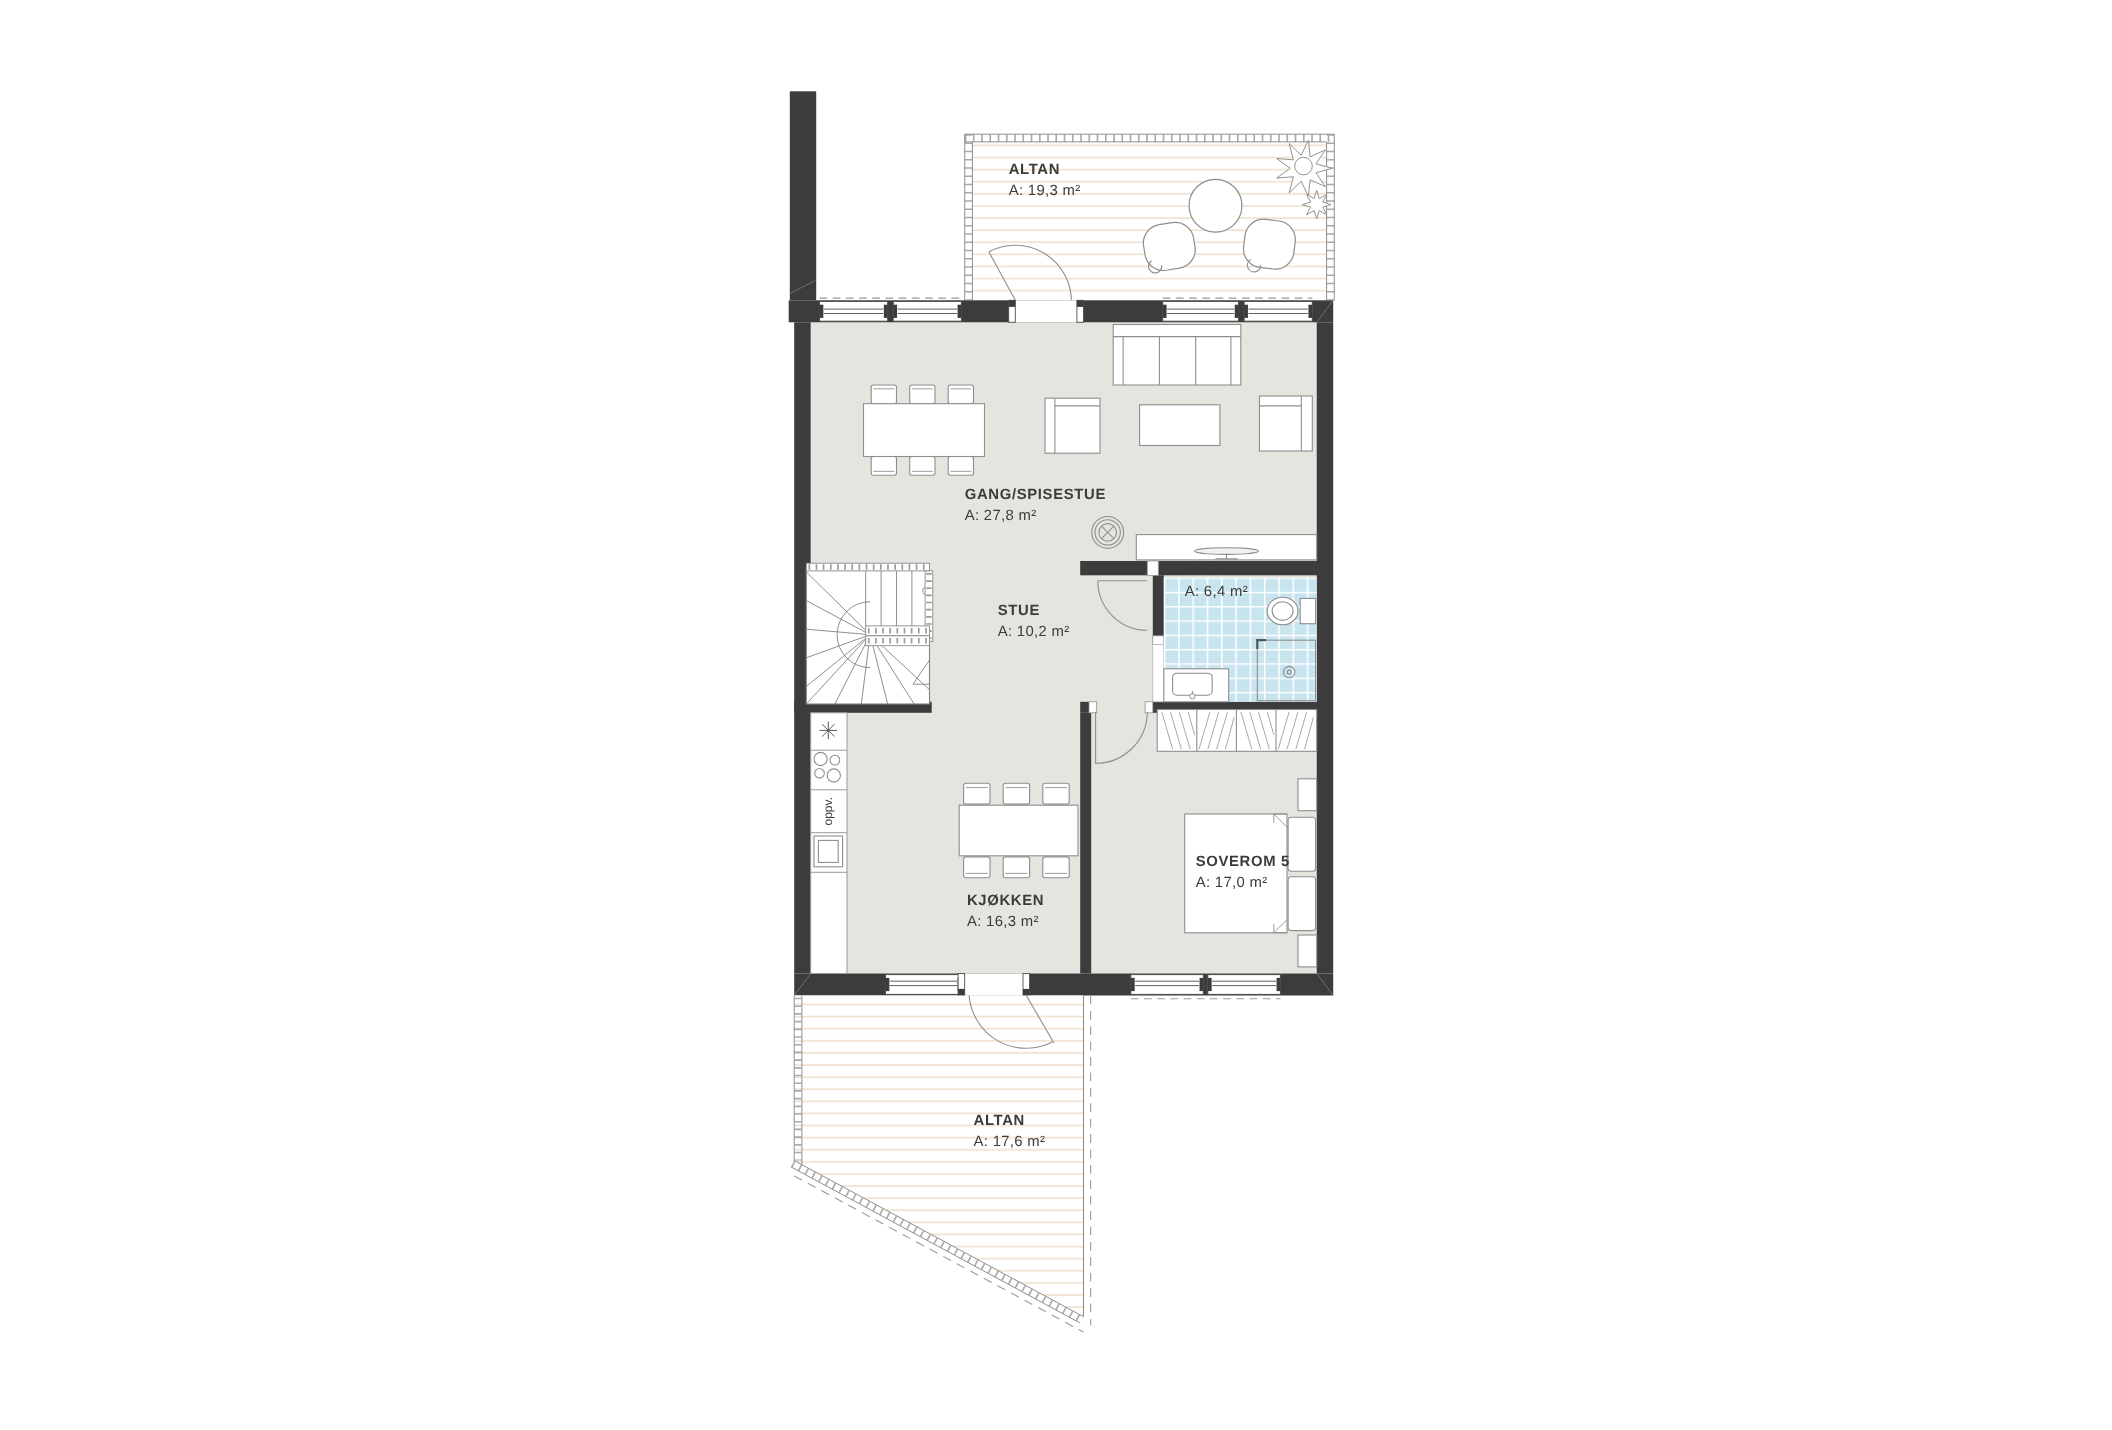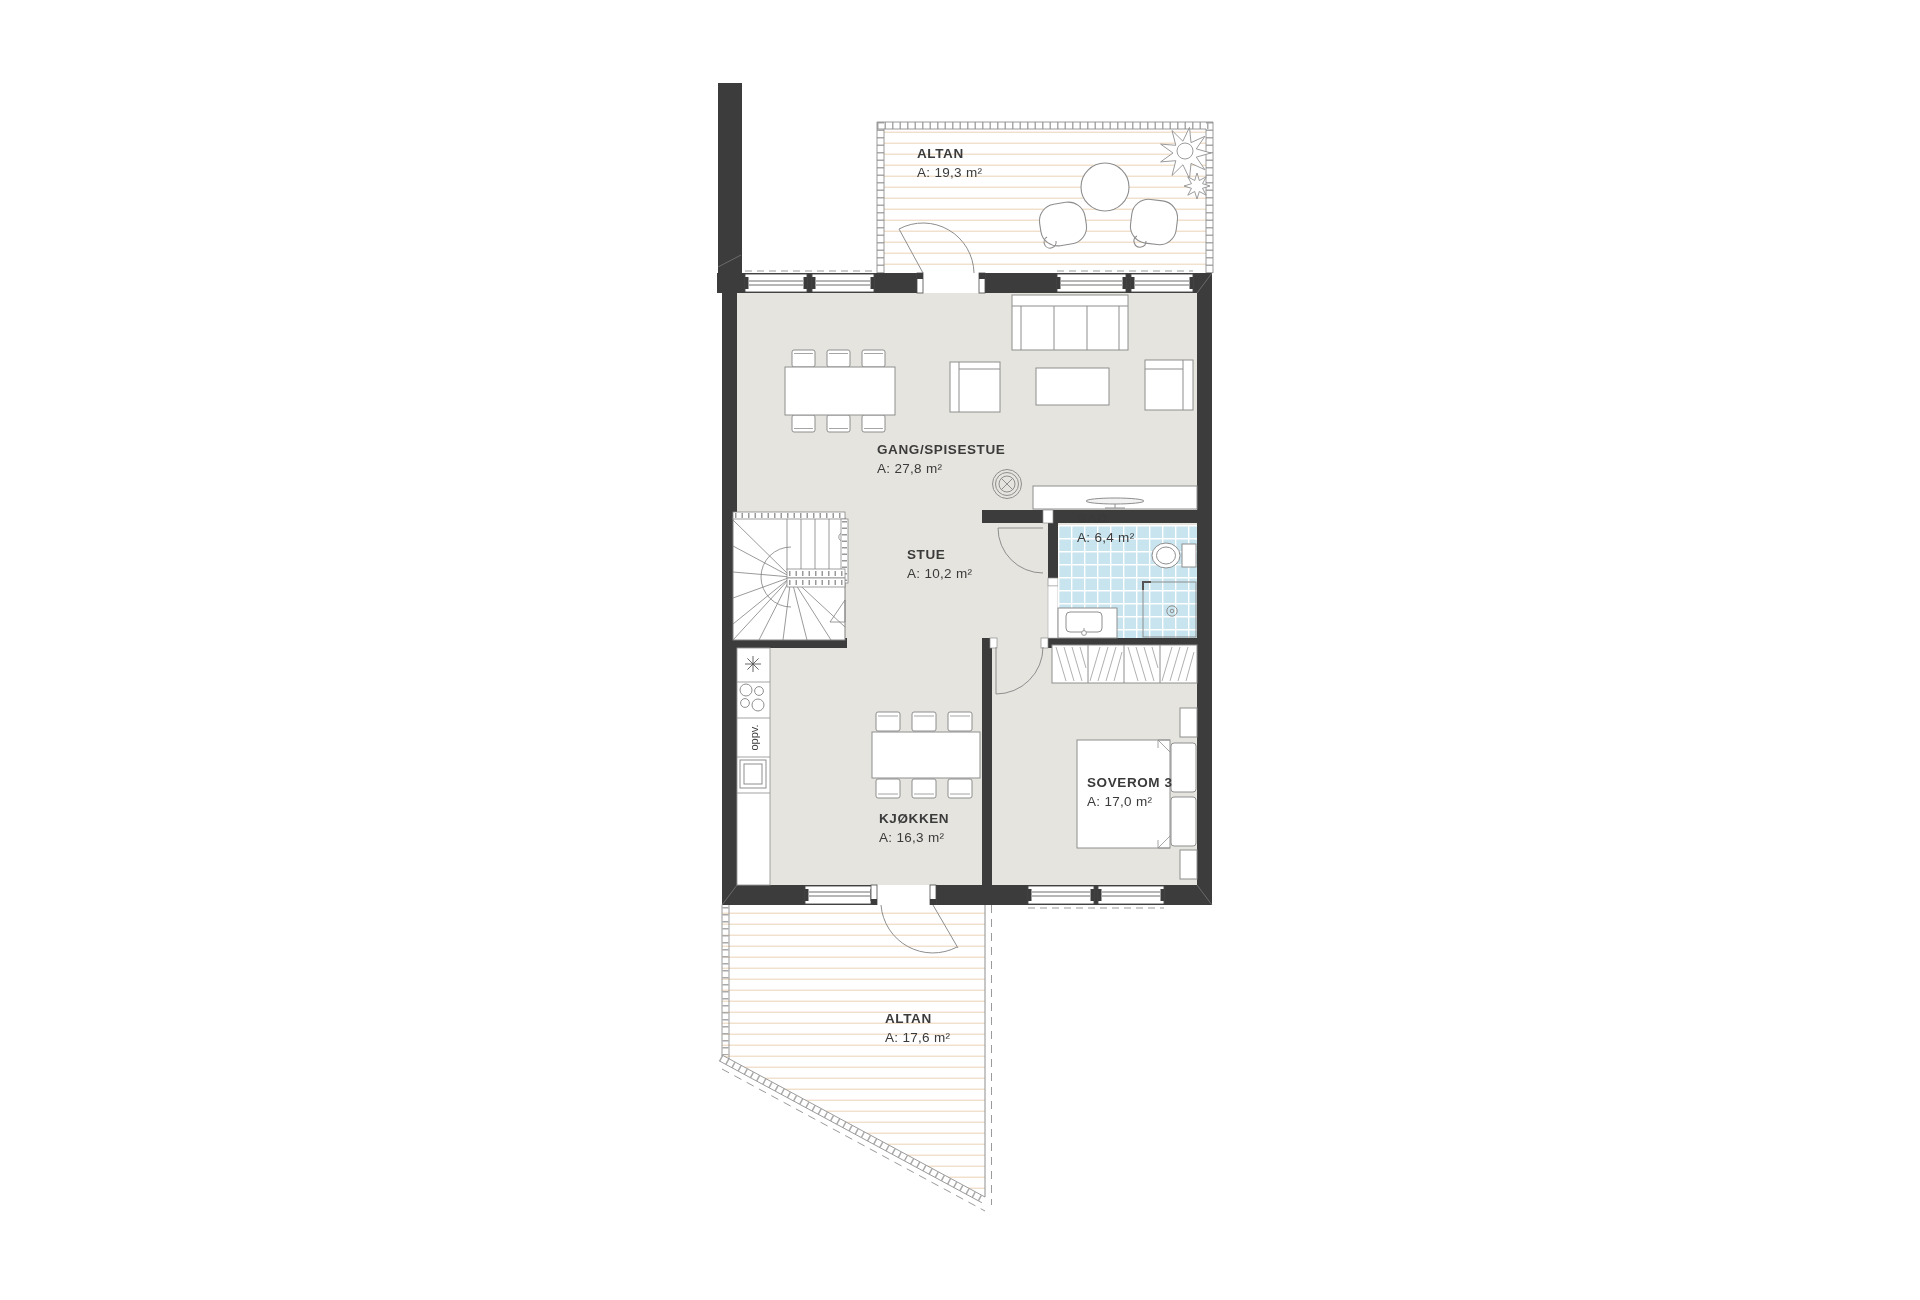--- a/index.html
+++ b/index.html
@@ -419,21 +419,21 @@
 </div>
 <div class="room-label" style="left:1077px;top:511px;">
   <div class="rname">BAD</div>
   <div class="rarea">A: 6,4 m²</div>
 </div>
 <div class="room-label" style="left:845px;top:811px;margin-left:34px;">
   <div class="rname">KJØKKEN</div>
   <div class="rarea">A: 16,3 m²</div>
 </div>
 <div class="room-label" style="left:1087px;top:775px;">
-  <div class="rname">SOVEROM 3</div>
+  <div class="rname">SOVEROM 5</div>
   <div class="rarea">A: 17,0 m²</div>
 </div>
 <div class="room-label" style="left:885px;top:1011px;">
   <div class="rname">ALTAN</div>
   <div class="rarea">A: 17,6 m²</div>
 </div>
 
 <div class="appliance-label" style="left:735px;top:718px;width:36px;height:39px;">oppv.</div>
 
 </div>

